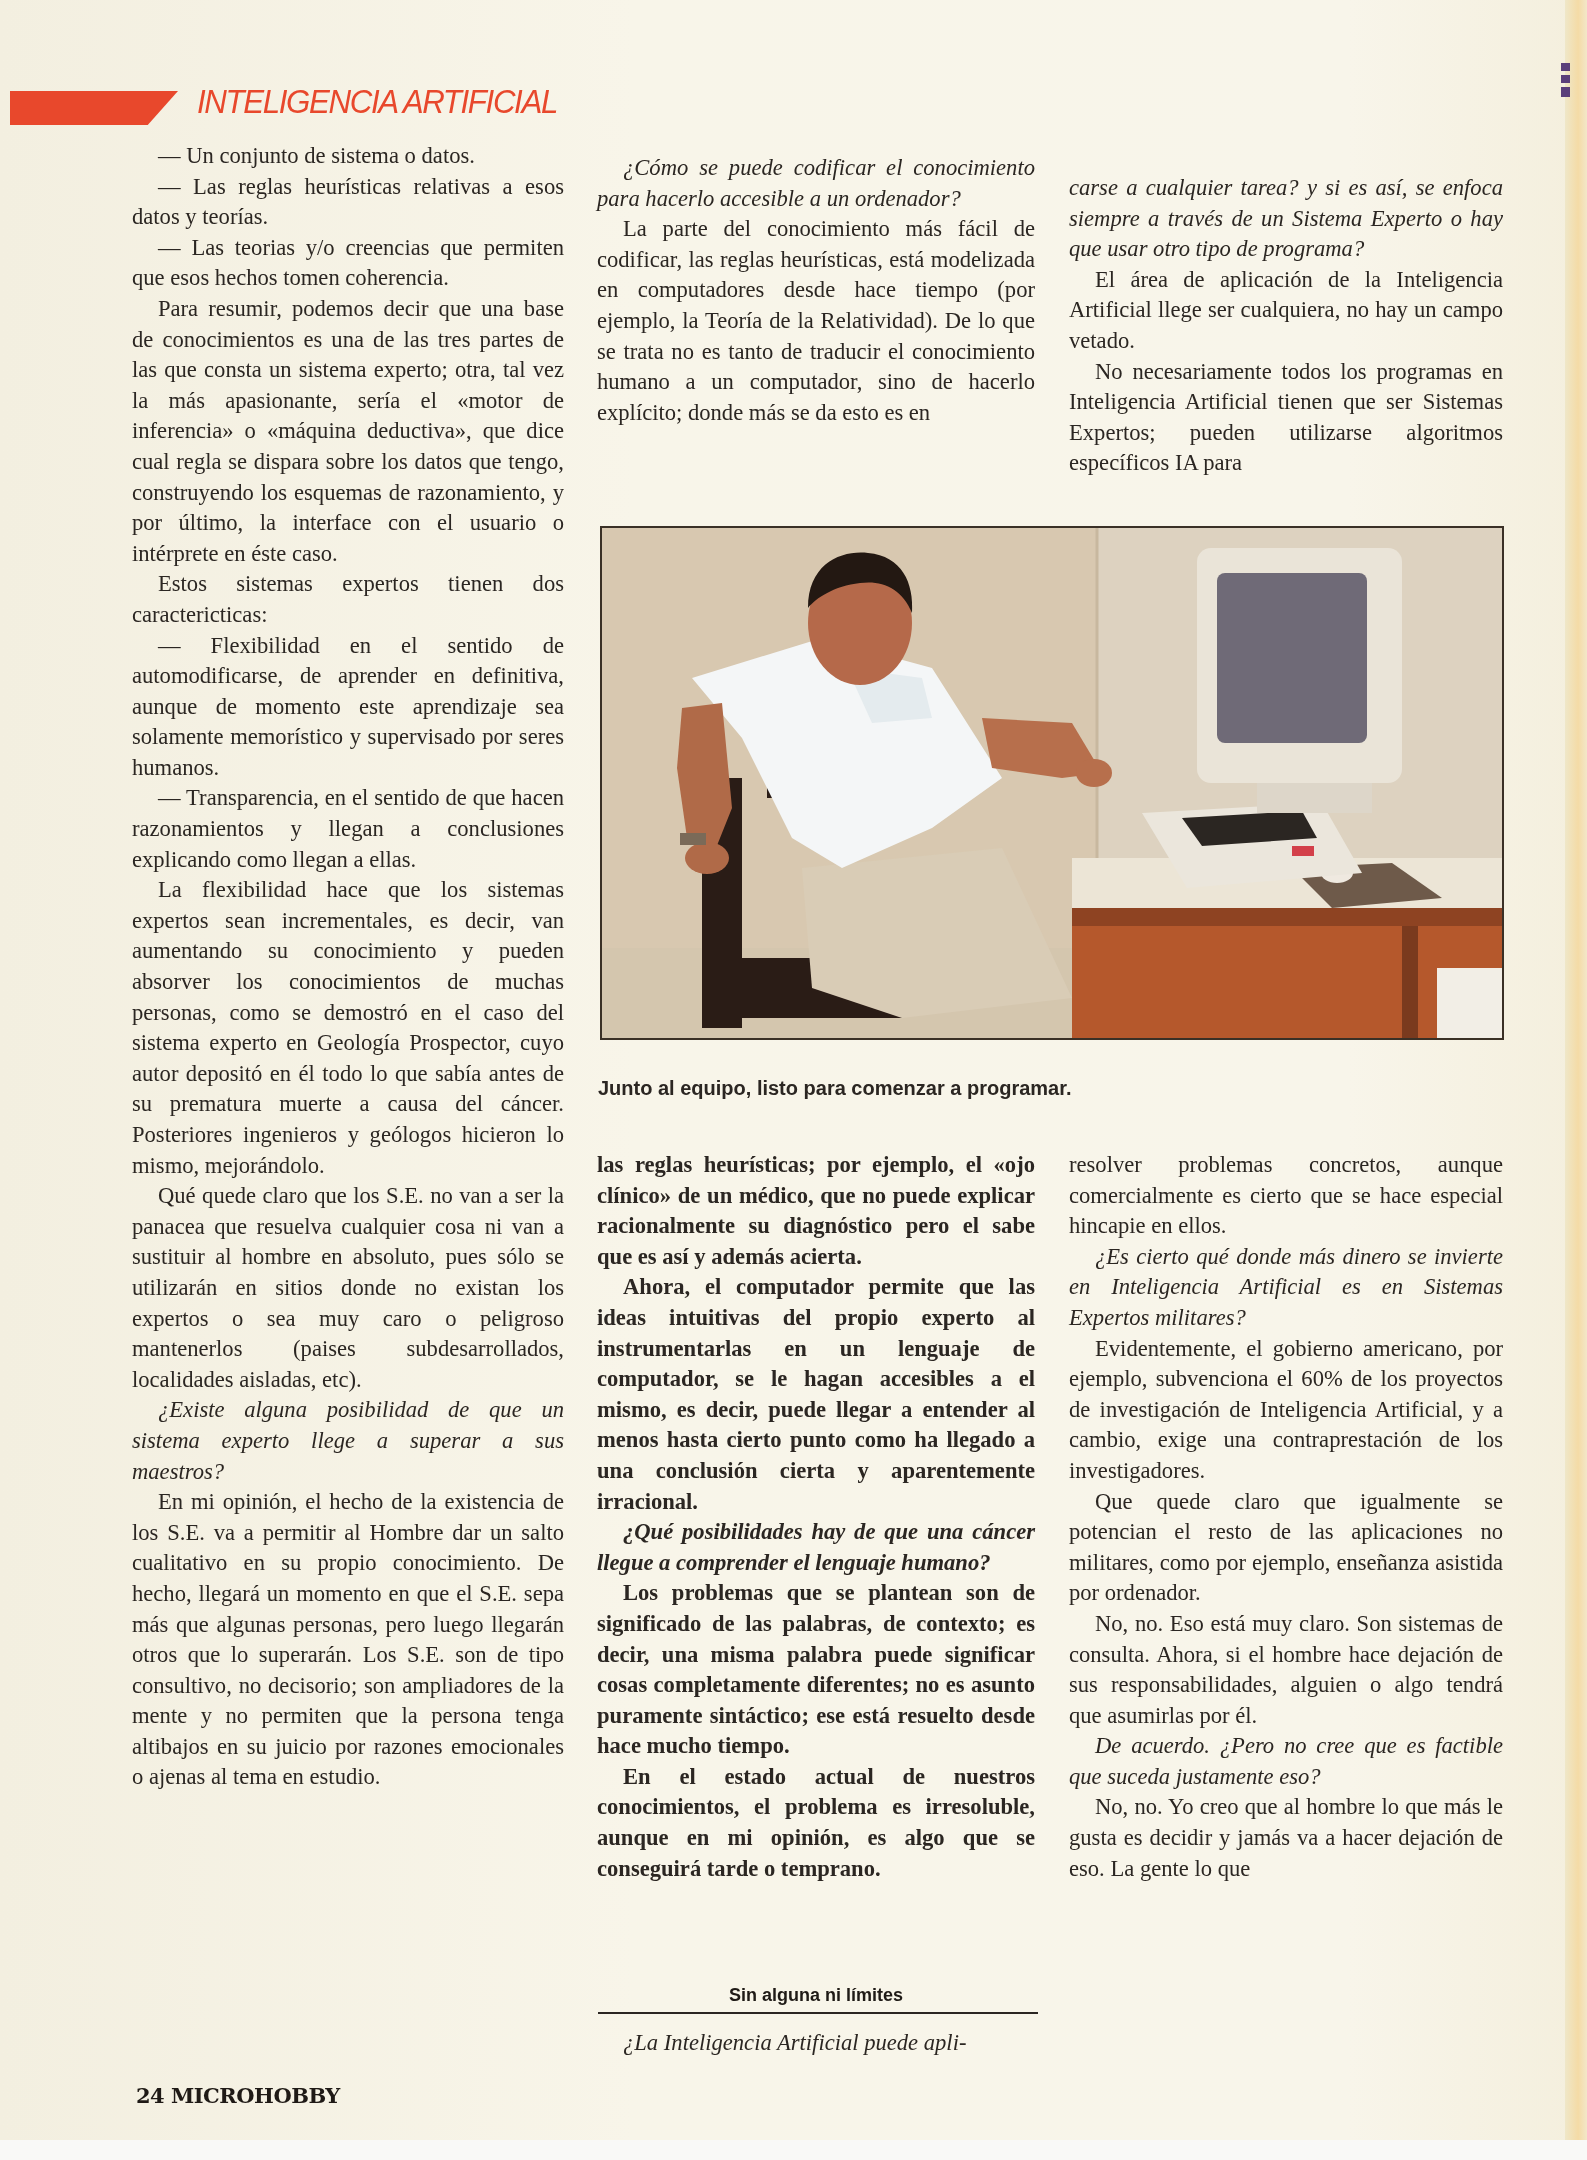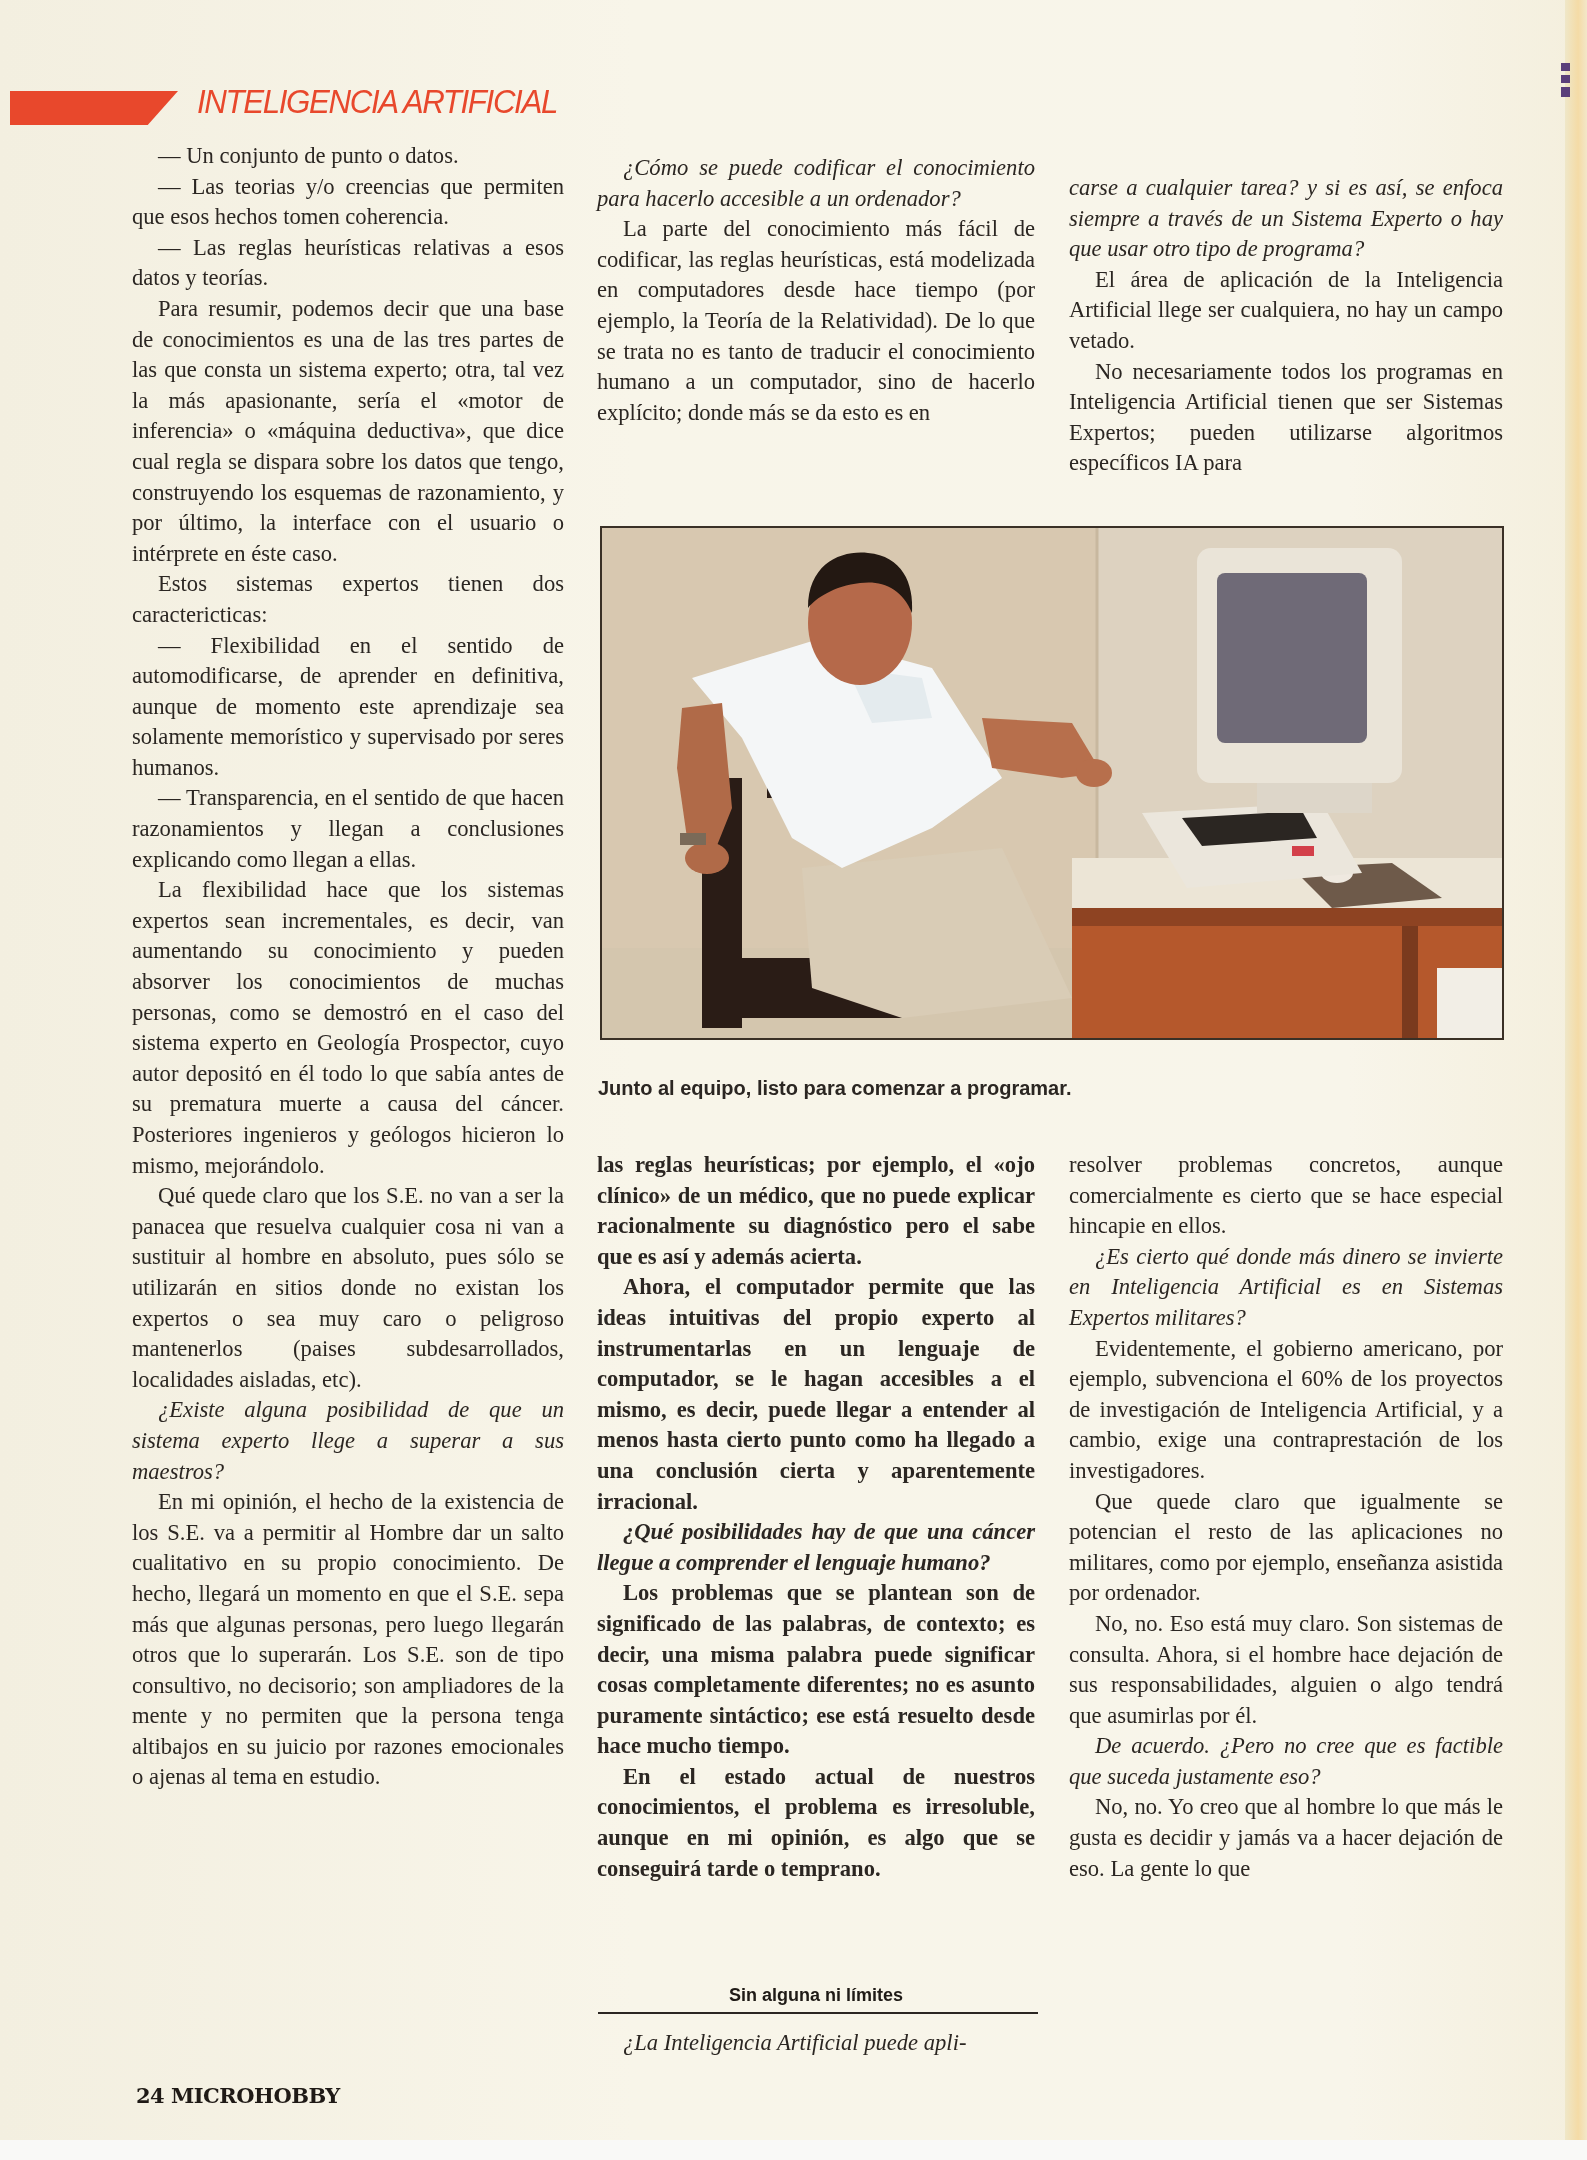--- a/index.html
+++ b/index.html
@@ -83,23 +83,23 @@
 
   <div class="page-edge"></div>
   <div class="edge-mark" style="top:63px"></div>
   <div class="edge-mark" style="top:75px"></div>
   <div class="edge-mark" style="top:87px;height:10px"></div>
 
   <div class="header-bar"></div>
   <div class="header-title">INTELIGENCIA ARTIFICIAL</div>
 
   <div class="col col-1">
-    <p>— Un conjunto de punto o datos.</p>
+    <p>— Un conjunto de sistema o datos.</p>
+    <p>— Las reglas heurísticas relativas a esos datos y teorías.</p>
     <p>— Las teorias y/o creencias que permiten que esos hechos tomen coherencia.</p>
-    <p>— Las reglas heurísticas relativas a esos datos y teorías.</p>
     <p>Para resumir, podemos decir que una base de conocimientos es una de las tres partes de las que consta un sistema experto; otra, tal vez la más apasionante, sería el «motor de inferencia» o «máquina deductiva», que dice cual regla se dispara sobre los datos que tengo, construyendo los esquemas de razonamiento, y por último, la interface con el usuario o intérprete en éste caso.</p>
     <p>Estos sistemas expertos tienen dos caractericticas:</p>
     <p>— Flexibilidad en el sentido de automodificarse, de aprender en definitiva, aunque de momento este aprendizaje sea solamente memorístico y supervisado por seres humanos.</p>
     <p>— Transparencia, en el sentido de que hacen razonamientos y llegan a conclusiones explicando como llegan a ellas.</p>
     <p>La flexibilidad hace que los sistemas expertos sean incrementales, es decir, van aumentando su conocimiento y pueden absorver los conocimientos de muchas personas, como se demostró en el caso del sistema experto en Geología Prospector, cuyo autor depositó en él todo lo que sabía antes de su prematura muerte a causa del cáncer. Posteriores ingenieros y geólogos hicieron lo mismo, mejorándolo.</p>
     <p>Qué quede claro que los S.E. no van a ser la panacea que resuelva cualquier cosa ni van a sustituir al hombre en absoluto, pues sólo se utilizarán en sitios donde no existan los expertos o sea muy caro o peligroso mantenerlos (paises subdesarrollados, localidades aisladas, etc).</p>
     <p class="q">¿Existe alguna posibilidad de que un sistema experto llege a superar a sus maestros?</p>
     <p>En mi opinión, el hecho de la existencia de los S.E. va a permitir al Hombre dar un salto cualitativo en su propio conocimiento. De hecho, llegará un momento en que el S.E. sepa más que algunas personas, pero luego llegarán otros que lo superarán. Los S.E. son de tipo consultivo, no decisorio; son ampliadores de la mente y no permiten que la persona tenga altibajos en su juicio por razones emocionales o ajenas al tema en estudio.</p>
   </div>
 

